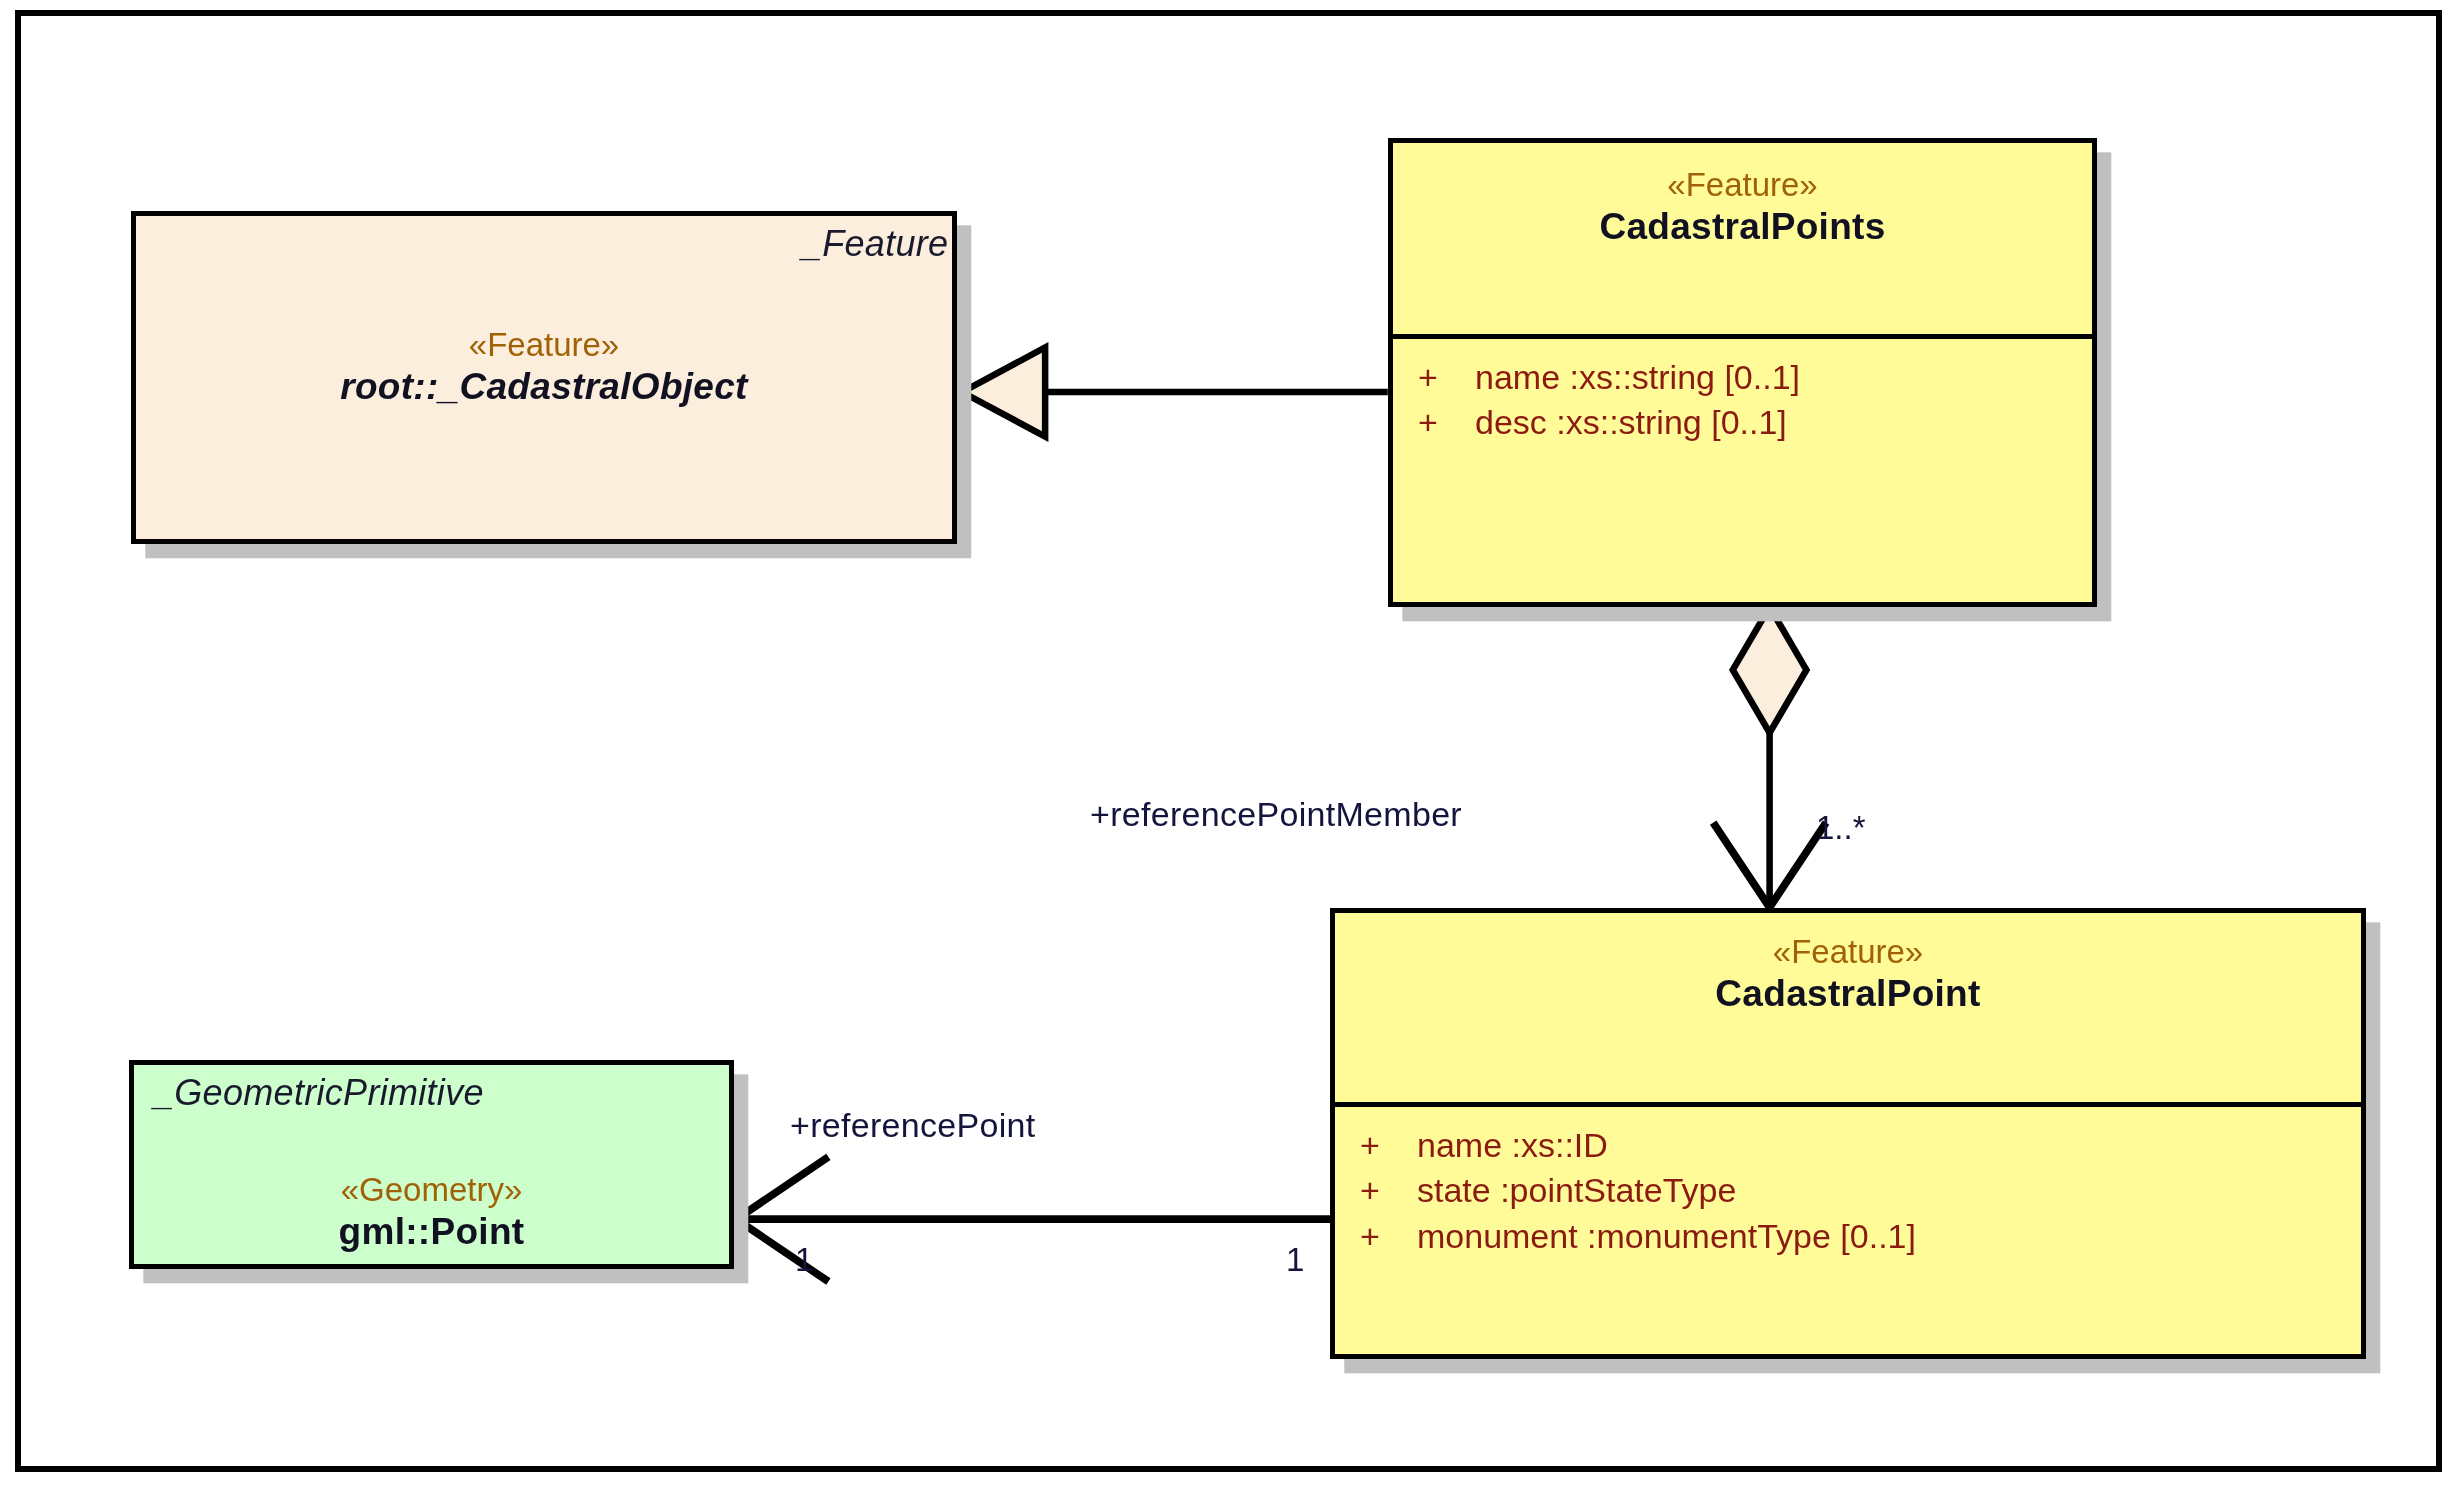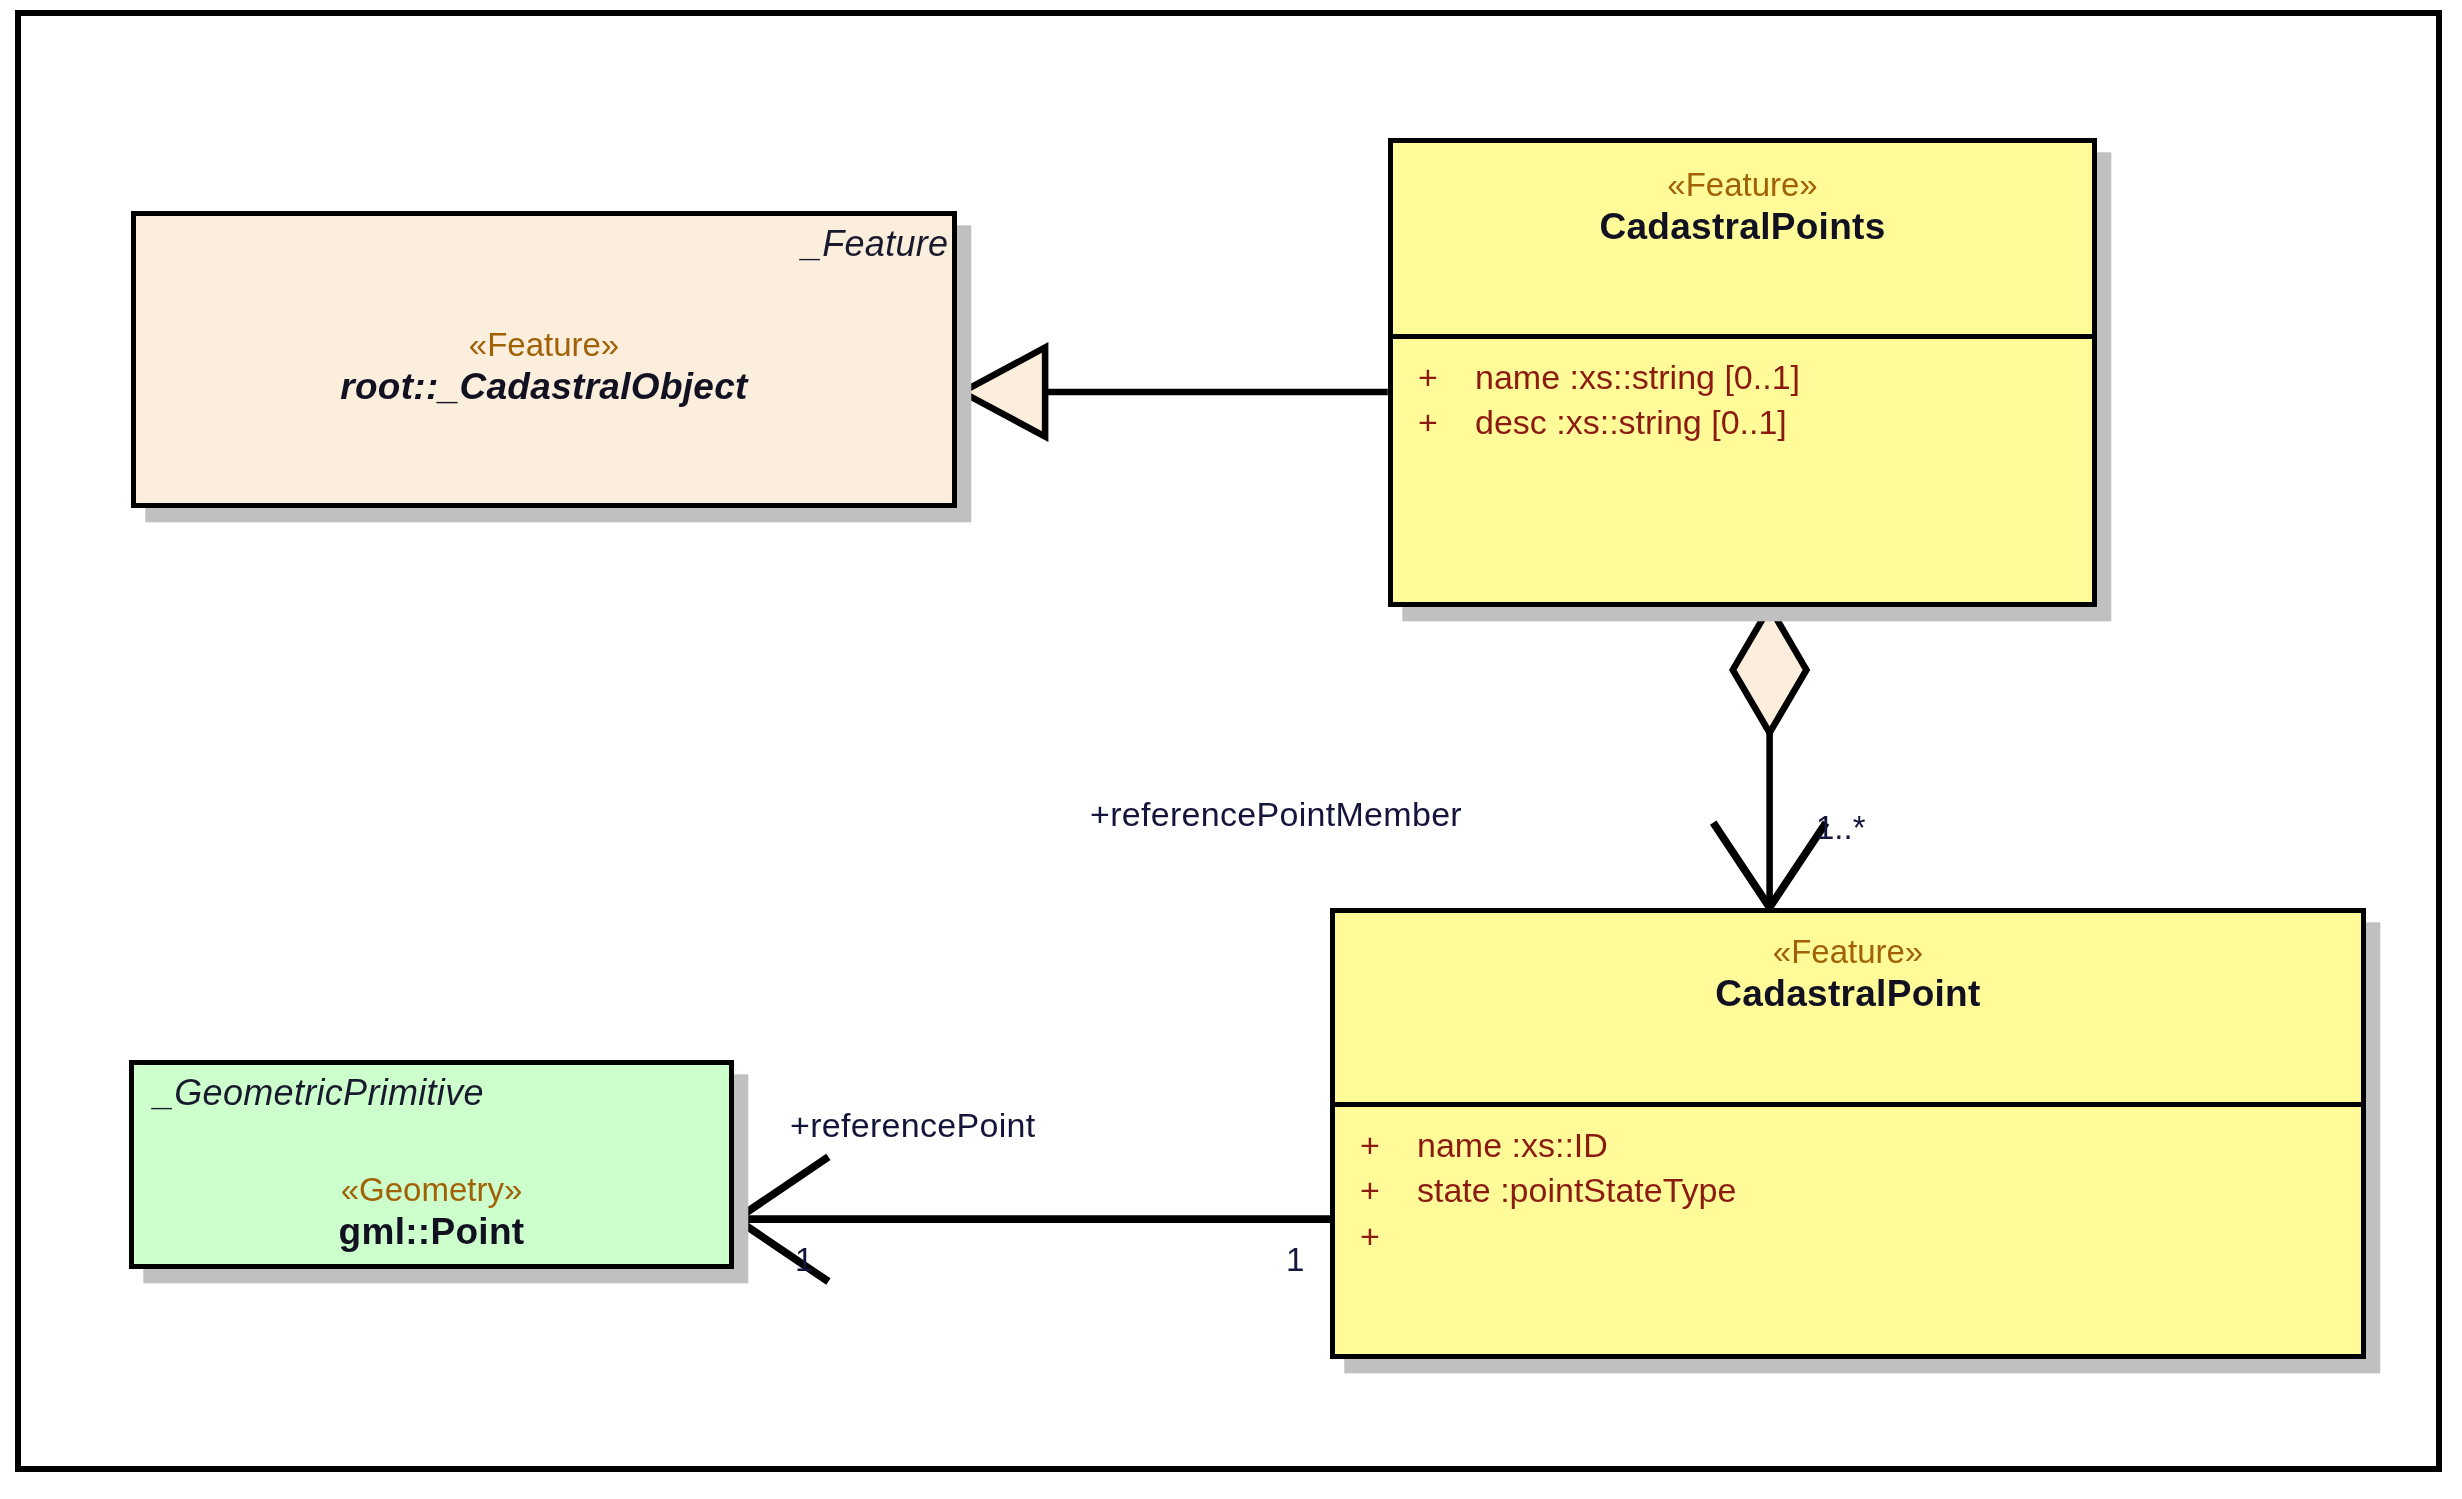--- a/index.html
+++ b/index.html
@@ -143,21 +143,21 @@
     <polygon points="1620,660 1760,585 1760,735" fill="#fbeedd" stroke="#000000" stroke-width="11" stroke-linejoin="miter"></polygon>
 
     <line x1="2980" y1="1130" x2="2980" y2="1520" stroke="#000000" stroke-width="11"></line>
     <polygon points="2980,1022 3042,1128 2980,1234 2918,1128" fill="#fbeedd" stroke="#000000" stroke-width="11" stroke-linejoin="miter"></polygon>
     <polyline points="2885,1385 2980,1528 3075,1385" fill="none" stroke="#000000" stroke-width="13"></polyline>
 
     <line x1="2240" y1="2053" x2="1248" y2="2053" stroke="#000000" stroke-width="13"></line>
     <polyline points="1395,1948 1240,2053 1395,2158" fill="none" stroke="#000000" stroke-width="13"></polyline>
   </svg>
 
-  <div class="uml-class cream" style="left:131px; top:211px; width:826px; height:297px;">
+  <div class="uml-class cream" style="left:131px; top:211px; width:826px; height:333px;">
     <div class="supertype-label">_Feature</div>
     <div class="class-header" style="padding-top:110px;">
       <div class="stereotype">«Feature»</div>
       <div class="class-name italic">root::_CadastralObject</div>
     </div>
   </div>
 
   <div class="uml-class yellow" style="left:1388px; top:138px; width:709px; height:469px;">
     <div class="class-header" style="padding-top:22.6px; height:191px;">
       <div class="stereotype">«Feature»</div>
@@ -186,20 +186,21 @@
       <div class="attr-row">
         <span class="attr-vis">+</span>
         <span class="attr-text">name  :xs::ID</span>
       </div>
       <div class="attr-row">
         <span class="attr-vis">+</span>
         <span class="attr-text">state  :pointStateType</span>
       </div>
       <div class="attr-row">
         <span class="attr-vis">+</span>
+        <span class="attr-text">monument  :monumentType [0..1]</span>
       </div>
     </div>
   </div>
 
   <div class="uml-class green" style="left:129px; top:1060px; width:605px; height:209px;">
     <div class="supertype-label overflow">_GeometricPrimitive</div>
     <div class="class-header" style="padding-top:106px;text-align:center;">
       <div class="stereotype">«Geometry»</div>
       <div class="class-name">gml::Point</div>
     </div>

